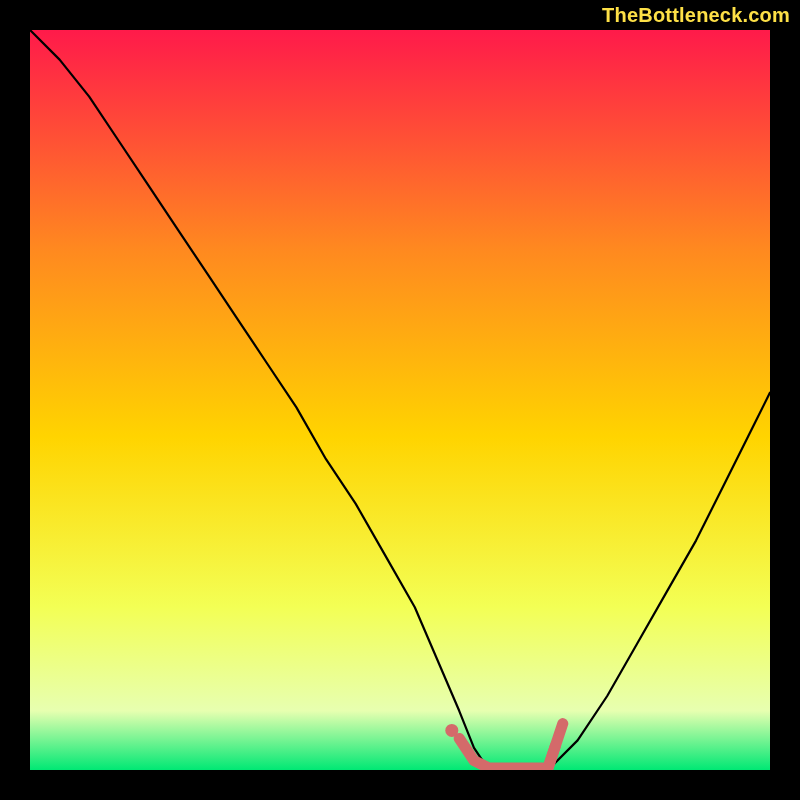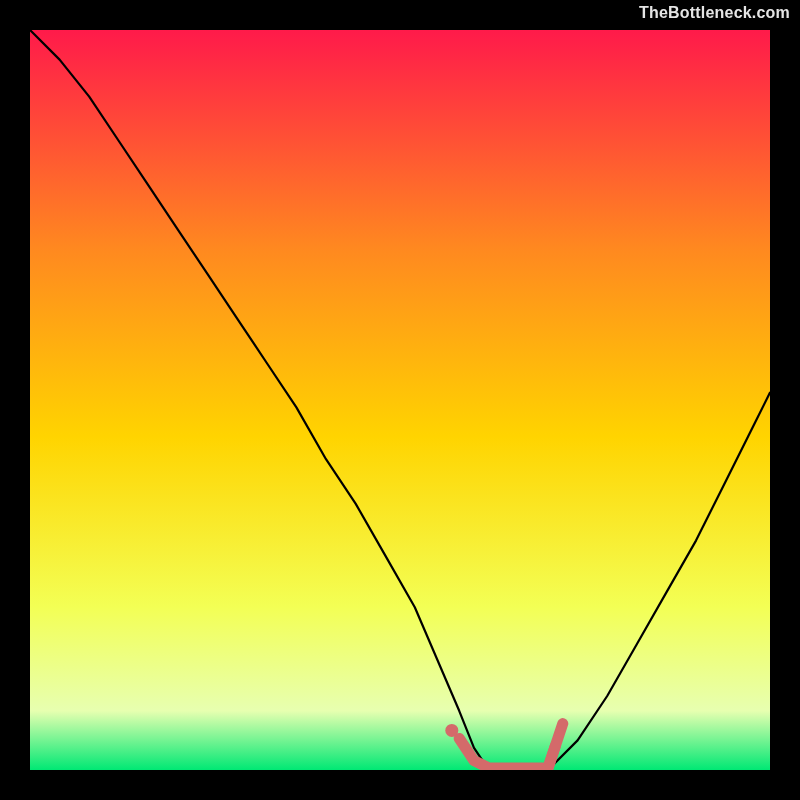--- a/index.html
+++ b/index.html
@@ -16,23 +16,23 @@
     top: 0;
     left: 0;
     width: 800px;
     height: 800px;
     background: #000000;
   }
   .watermark {
     position: absolute;
     top: 4px;
     right: 10px;
-    font-size: 16px;
+    font-size: 20px;
     font-weight: 600;
-    color: #e5e5e5;
+    color: #fde047;
     letter-spacing: 0.2px;
     z-index: 10;
   }
   .plot-wrap {
     position: absolute;
     top: 30px;
     left: 30px;
     width: 740px;
     height: 740px;
   }

